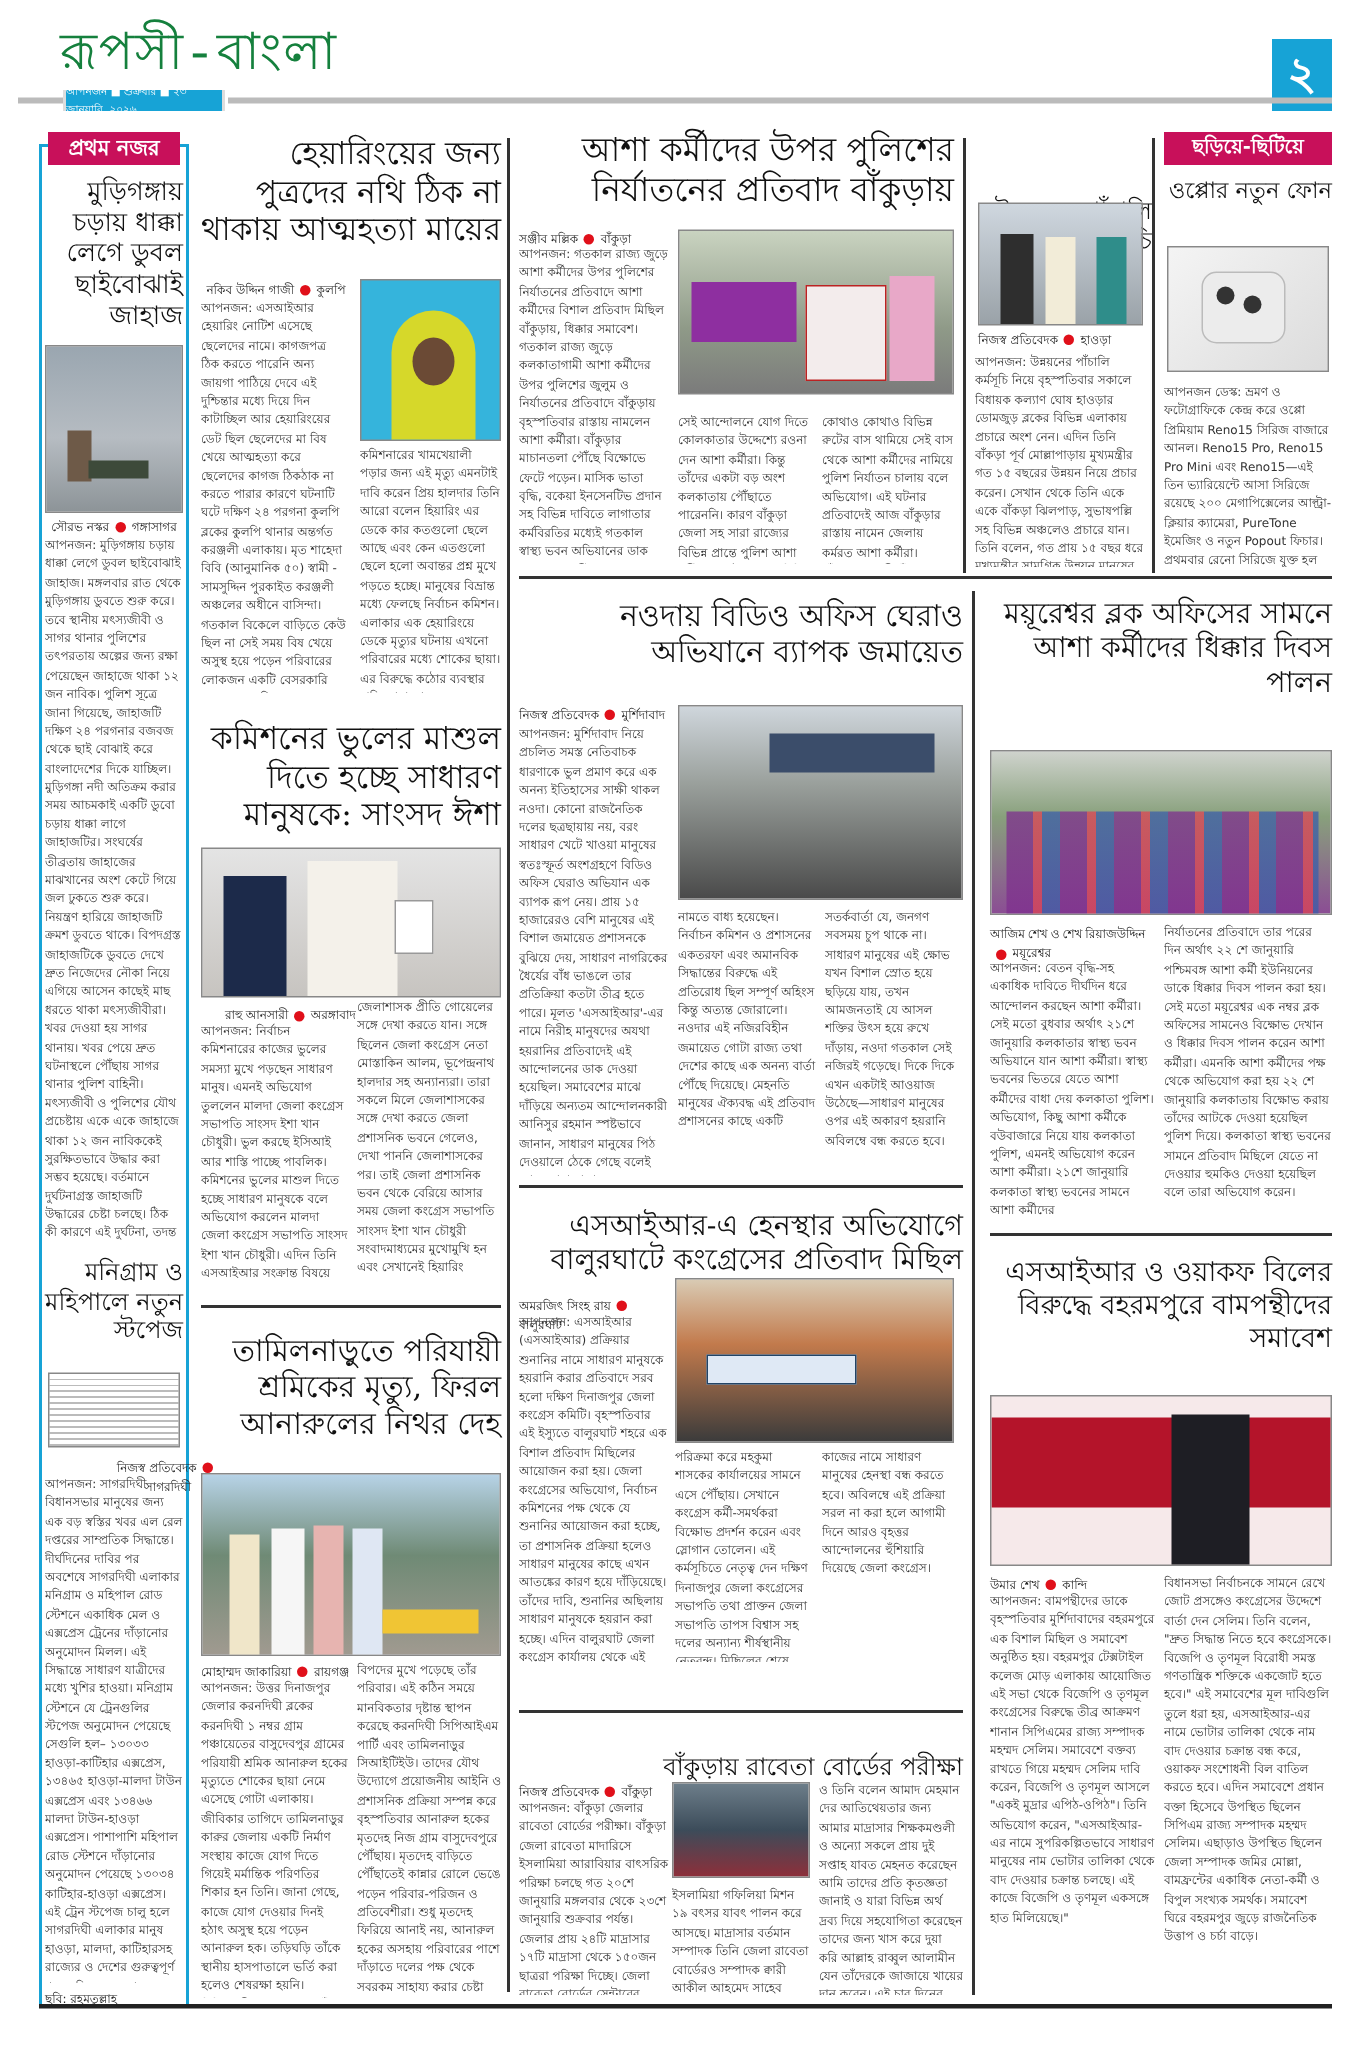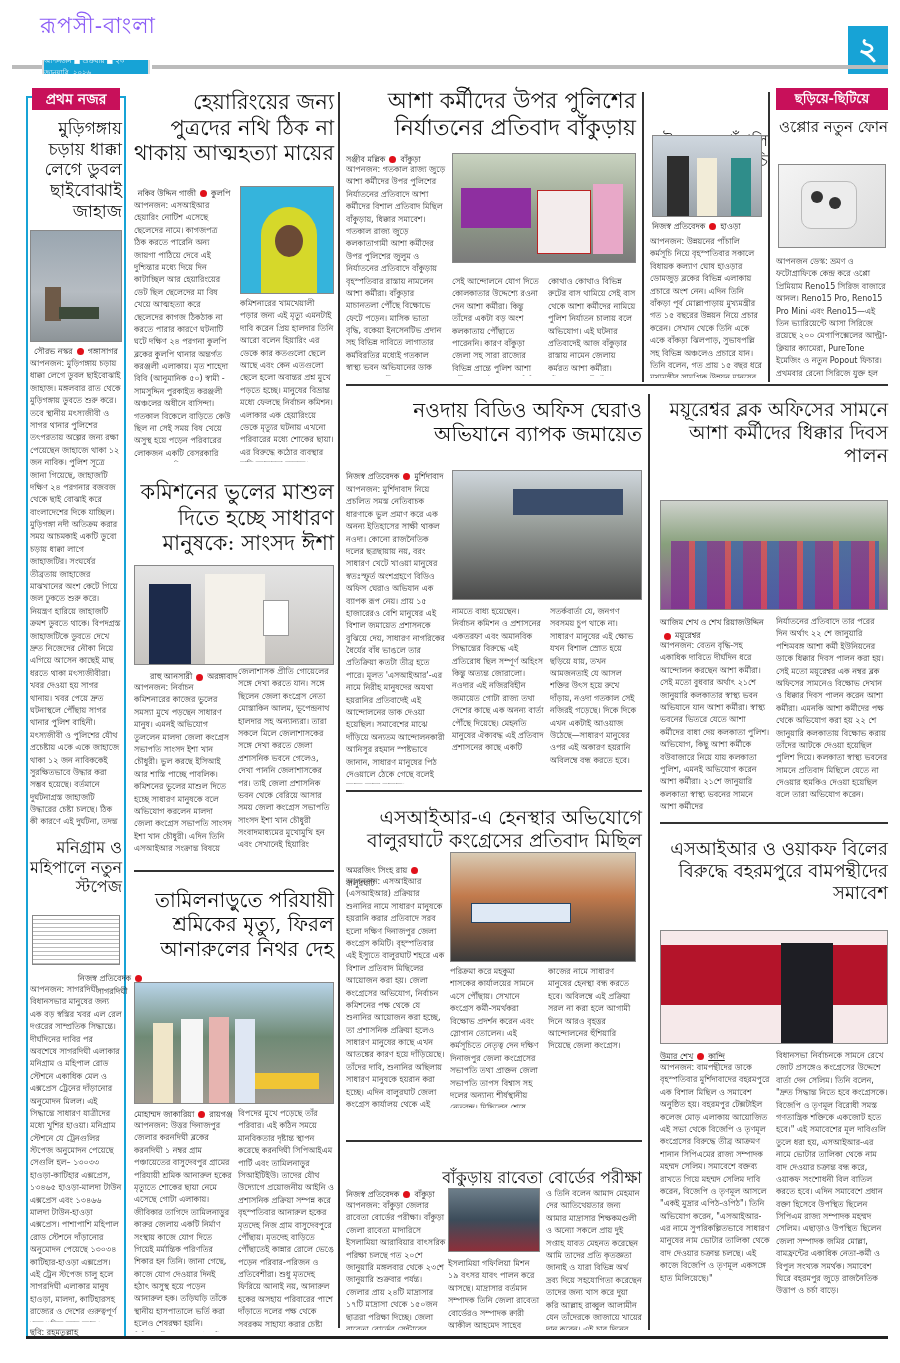--- a/index.html
+++ b/index.html
@@ -1,19 +1,19 @@
 <!DOCTYPE html>
 <html><head>
 <meta charset="utf-8">
 <style>
   *{box-sizing:border-box;margin:0;padding:0}
   html,body{width:900px;height:1363px;background:#fff;overflow:hidden}
   body{position:relative;font-family:"DejaVu Sans",sans-serif;color:#222}
   .abs{position:absolute}
-  .masthead-title{left:40px;top:8px;font-size:22px;color:#8b5cf6;letter-spacing:1px;font-family:Liberation Sans, sans-serif}
+  .masthead-title{left:40px;top:8px;font-size:34px;color:#15803d;letter-spacing:1px;font-family:Liberation Mono, monospace}
   .page-no{left:848px;top:26px;width:40px;height:48px;background:#17a3d6;color:#fff;font-size:30px;font-weight:bold;display:flex;align-items:center;justify-content:center}
   .rule-left{left:12px;top:65px;width:30px;height:4px;background:#bbb}
   .rule-right{left:152px;top:65px;width:736px;height:4px;background:#bbb}
   .dateline{left:42px;top:60px;width:108px;height:14px;background:#17a3d6;color:#fff;font-size:7px;display:flex;align-items:center;justify-content:center;border-left:2px solid #ddd;border-right:2px solid #ddd}
   .vrule{width:1.5px;background:#333}
   .hrule{height:1.5px;background:#333}
   .tag-mag{background:#c8105a;color:#fff;font-weight:bold;text-align:center}
   .side-box{border:2px solid #17a3d6}
   .headline{font-family:"DejaVu Serif",serif;color:#111;text-align:right;line-height:1.22}
   .byline{font-size:8px;color:#222;text-align:left}
@@ -165,21 +165,21 @@
 </div>
 <div class="abs body-text" style="left:450px;top:966px;width:92px;height:142px;">পরিক্রমা করে মহকুমা শাসকের কার্যালয়ের সামনে এসে পৌঁছায়। সেখানে কংগ্রেস কর্মী-সমর্থকরা বিক্ষোভ প্রদর্শন করেন এবং স্লোগান তোলেন। এই কর্মসূচিতে নেতৃত্ব দেন দক্ষিণ দিনাজপুর জেলা কংগ্রেসের সভাপতি তথা প্রাক্তন জেলা সভাপতি তাপস বিশ্বাস সহ দলের অন্যান্য শীর্ষস্থানীয় নেতৃবৃন্দ। মিছিলের শেষে কংগ্রেসের একটি প্রতিনিধি দল মহকুমা শাসকের সঙ্গে দেখা করে একটি স্মারকলিপি জমা দেন। বিক্ষোভ চলাকালীন জেলা কংগ্রেস সভাপতি জানান, "প্রশাসনিক</div>
 <div class="abs body-text" style="left:548px;top:966px;width:92px;height:142px;">কাজের নামে সাধারণ মানুষের হেনস্থা বন্ধ করতে হবে। অবিলম্বে এই প্রক্রিয়া সরল না করা হলে আগামী দিনে আরও বৃহত্তর আন্দোলনের হুঁশিয়ারি দিয়েছে জেলা কংগ্রেস।</div>
 <div class="abs hrule" style="left:346px;top:1140px;width:296px;"></div>
 
 <div class="abs headline" style="left:656px;top:838px;width:232px;font-size:18px;">এসআইআর ও ওয়াকফ বিলের বিরুদ্ধে বহরমপুরে বামপন্থীদের সমাবেশ</div>
 <div class="abs photo" style="left:660px;top:930px;width:228px;height:114px;background:#f6e9ea;">
   <div style="position:absolute;left:0;top:14px;width:228px;height:60px;background:#b4142a;"></div>
   <div style="position:absolute;left:120px;top:12px;width:52px;height:102px;background:#1e1e24;"></div>
 </div>
-<div class="abs byline" style="left:660px;top:1050px;width:110px;text-decoration:underline;">
+<div class="abs byline" style="left:660px;top:1050px;width:110px;">
   <span>উমার শেখ</span><span class="dot"></span><span>কান্দি</span>
 </div>
 <div class="abs body-text" style="left:660px;top:1062px;width:110px;height:266px;">আপনজন: বামপন্থীদের ডাকে বৃহস্পতিবার মুর্শিদাবাদের বহরমপুরে এক বিশাল মিছিল ও সমাবেশ অনুষ্ঠিত হয়। বহরমপুর টেক্সটাইল কলেজ মোড় এলাকায় আয়োজিত এই সভা থেকে বিজেপি ও তৃণমূল কংগ্রেসের বিরুদ্ধে তীব্র আক্রমণ শানান সিপিএমের রাজ্য সম্পাদক মহম্মদ সেলিম। সমাবেশে বক্তব্য রাখতে গিয়ে মহম্মদ সেলিম দাবি করেন, বিজেপি ও তৃণমূল আসলে "একই মুদ্রার এপিঠ-ওপিঠ"। তিনি অভিযোগ করেন, "এসআইআর-এর নামে সুপরিকল্পিতভাবে সাধারণ মানুষের নাম ভোটার তালিকা থেকে বাদ দেওয়ার চক্রান্ত চলছে। এই কাজে বিজেপি ও তৃণমূল একসঙ্গে হাত মিলিয়েছে।"</div>
 <div class="abs body-text" style="left:776px;top:1050px;width:112px;height:278px;">বিধানসভা নির্বাচনকে সামনে রেখে জোট প্রসঙ্গেও কংগ্রেসের উদ্দেশে বার্তা দেন সেলিম। তিনি বলেন, "দ্রুত সিদ্ধান্ত নিতে হবে কংগ্রেসকে। বিজেপি ও তৃণমূল বিরোধী সমস্ত গণতান্ত্রিক শক্তিকে একজোট হতে হবে।" এই সমাবেশের মূল দাবিগুলি তুলে ধরা হয়, এসআইআর-এর নামে ভোটার তালিকা থেকে নাম বাদ দেওয়ার চক্রান্ত বন্ধ করে, ওয়াকফ সংশোধনী বিল বাতিল করতে হবে। এদিন সমাবেশে প্রধান বক্তা হিসেবে উপস্থিত ছিলেন সিপিএম রাজ্য সম্পাদক মহম্মদ সেলিম। এছাড়াও উপস্থিত ছিলেন জেলা সম্পাদক জমির মোল্লা, বামফ্রন্টের একাধিক নেতা-কর্মী ও বিপুল সংখ্যক সমর্থক। সমাবেশ ঘিরে বহরমপুর জুড়ে রাজনৈতিক উত্তাপ ও চর্চা বাড়ে।</div>
 
 <div class="abs headline" style="left:346px;top:1168px;width:296px;font-size:16px;">বাঁকুড়ায় রাবেতা বোর্ডের পরীক্ষা</div>
 <div class="abs byline" style="left:346px;top:1188px;width:100px;text-align:left;">
   <span>নিজস্ব প্রতিবেদক</span><span class="dot"></span><span>বাঁকুড়া</span>
 </div>
 <div class="abs body-text" style="left:346px;top:1200px;width:100px;height:130px;">আপনজন: বাঁকুড়া জেলার রাবেতা বোর্ডের পরীক্ষা। বাঁকুড়া জেলা রাবেতা মাদারিসে ইসলামিয়া আরাবিয়ার বাৎসরিক পরিক্ষা চলছে গত ২০শে জানুয়ারি মঙ্গলবার থেকে ২৩শে জানুয়ারি শুক্রবার পর্যন্ত। জেলার প্রায় ২৪টি মাদ্রাসার ১৭টি মাদ্রাসা থেকে ১৫০জন ছাত্ররা পরিক্ষা দিচ্ছে। জেলা রাবেতা বোর্ডের সেন্টারের ভূমিকা কাটাশিখী মাদ্রাসা</div>

